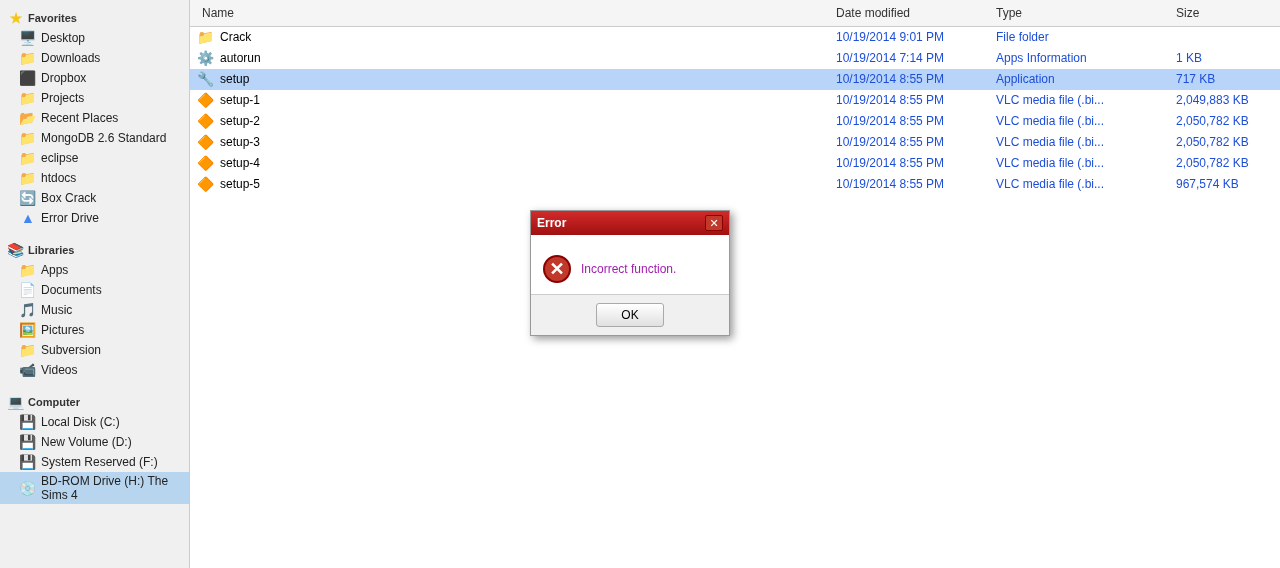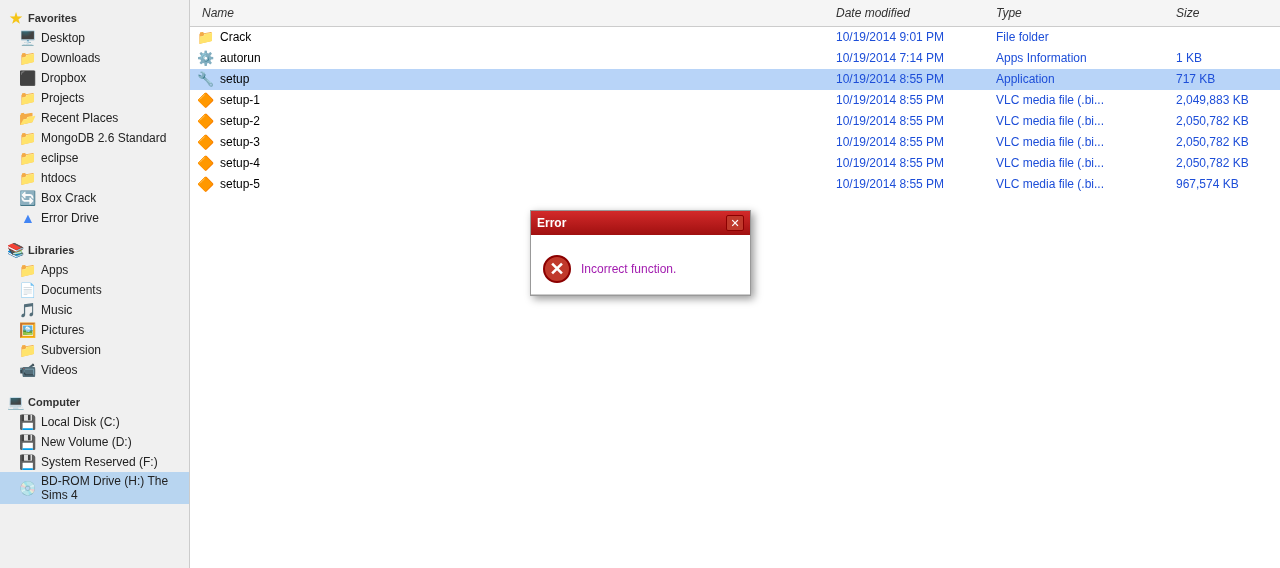--- a/index.html
+++ b/index.html
@@ -73,21 +73,20 @@
       border-bottom: 1px solid #ccc;
       background: #f5f5f5;
       padding: 4px 8px;
       font-weight: normal;
       color: #333;
       font-size: 12px;
     }
     .col-header {
       padding: 2px 4px;
       cursor: pointer;
-      font-style: italic;
     }
 
     
     #file-list {
       flex: 1;
       overflow-y: auto;
     }
 
     .file-row {
       display: grid;
@@ -125,21 +124,21 @@
     #dialog-overlay {
       position: absolute;
       top: 0; left: 0; right: 0; bottom: 0;
       z-index: 100;
     }
 
     #error-dialog {
       position: absolute;
       top: 210px;
       left: 340px;
-      width: 221px;
+      width: 200px;
       background: #f0f0f0;
       border: 1px solid #999;
       box-shadow: 3px 3px 8px rgba(0,0,0,0.4);
       display: flex;
       flex-direction: column;
     }
 
     .dialog-titlebar {
       background: linear-gradient(to bottom, #d32a2a, #a01010);
       color: white;
@@ -430,16 +429,19 @@
       <div class="dialog-titlebar">
         <span>Error</span>
         <button class="dialog-close-btn">✕</button>
       </div>
 
       <div class="dialog-body">
         <div class="error-icon-circle">✕</div>
         <span class="dialog-message">Incorrect function.</span>
       </div>
 
+      <div class="dialog-footer">
+        <button class="dialog-ok-btn">OK</button>
+      </div>
     </div>
   </div>
 
 </div>
 
 </body></html>

